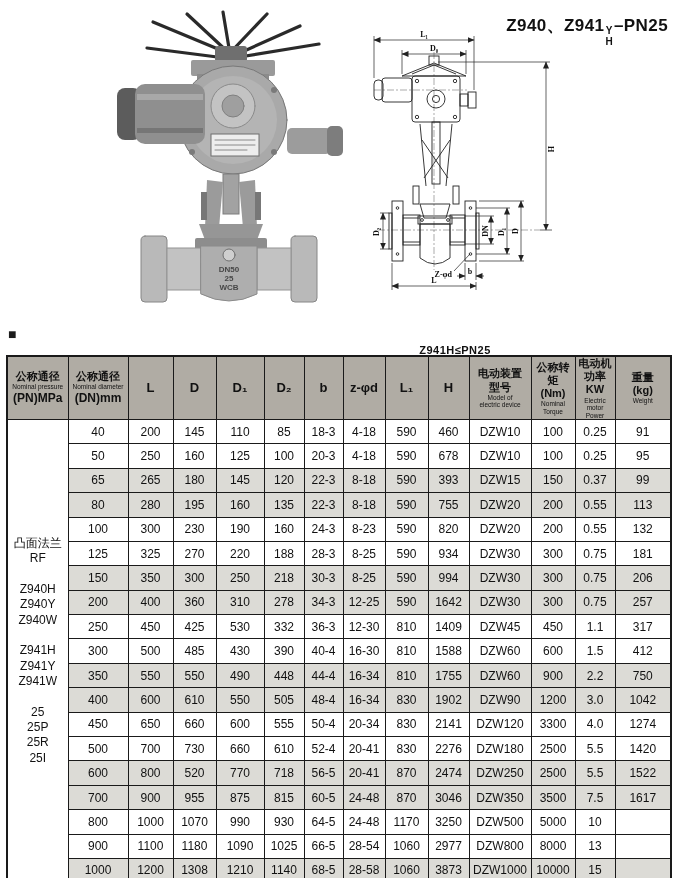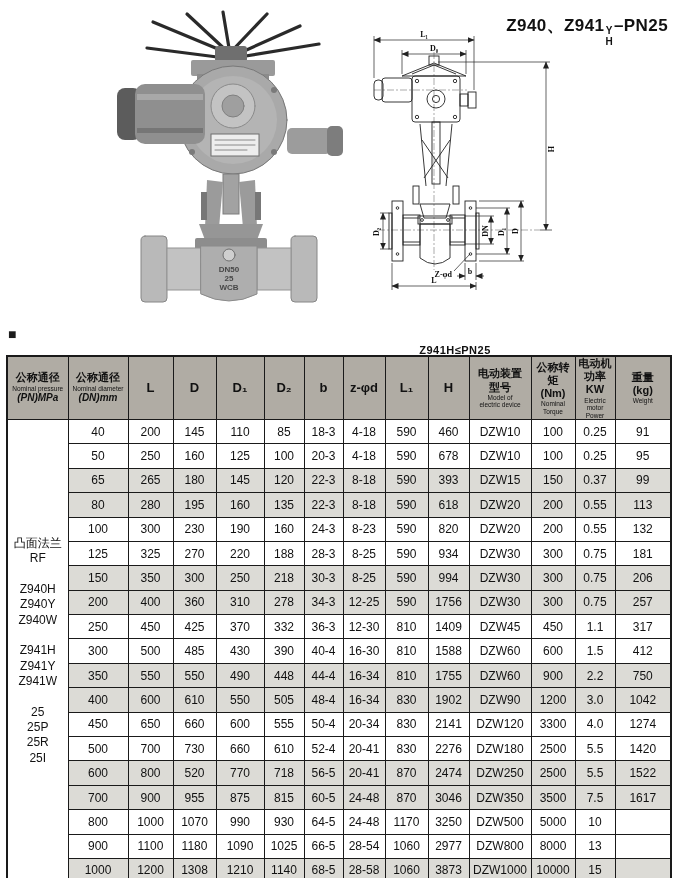--- a/index.html
+++ b/index.html
@@ -43,21 +43,21 @@
     border-collapse:collapse;table-layout:fixed;
     border:2px solid var(--border);
   }
   .dim-table th,.dim-table td{
     border:1px solid var(--border);text-align:center;vertical-align:middle;
     padding:0;overflow:hidden;
   }
   .dim-table thead th{background:var(--header_bg);height:50px;}
   .h-zh{font-size:11px;font-weight:bold;line-height:1.2;white-space:pre-line;}
   .h-en{font-size:6.5px;font-weight:normal;line-height:1.15;white-space:pre-line;}
-  .h-unit{font-size:10px;font-weight:bold;line-height:1.25;font-style:italic;}
+  .h-unit{font-size:12px;font-weight:bold;line-height:1.25;}
   th.letter{font-size:13px;font-weight:bold;}
   .dim-table tbody tr{height:24.4px;}
   .dim-table tbody td{font-size:12px;background:#fff;}
   .dim-table tbody tr.shaded td{background:var(--row_shaded);}
   .dim-table td.pressure-cell{
     background:#fff;white-space:pre-line;font-size:12px;line-height:1.28;
   }
 </style>
 </head>
 <body>
@@ -391,21 +391,21 @@
       </tr>
       <tr class="shaded">
         <td>80</td>
         <td>280</td>
         <td>195</td>
         <td>160</td>
         <td>135</td>
         <td>22-3</td>
         <td>8-18</td>
         <td>590</td>
-        <td>618</td>
+        <td>755</td>
         <td>DZW20</td>
         <td>200</td>
         <td>0.55</td>
         <td>113</td>
       </tr>
       <tr>
         <td>100</td>
         <td>300</td>
         <td>230</td>
         <td>190</td>
@@ -451,31 +451,31 @@
       </tr>
       <tr class="shaded">
         <td>200</td>
         <td>400</td>
         <td>360</td>
         <td>310</td>
         <td>278</td>
         <td>34-3</td>
         <td>12-25</td>
         <td>590</td>
-        <td>1756</td>
+        <td>1642</td>
         <td>DZW30</td>
         <td>300</td>
         <td>0.75</td>
         <td>257</td>
       </tr>
       <tr>
         <td>250</td>
         <td>450</td>
         <td>425</td>
-        <td>370</td>
+        <td>530</td>
         <td>332</td>
         <td>36-3</td>
         <td>12-30</td>
         <td>810</td>
         <td>1409</td>
         <td>DZW45</td>
         <td>450</td>
         <td>1.1</td>
         <td>317</td>
       </tr>

